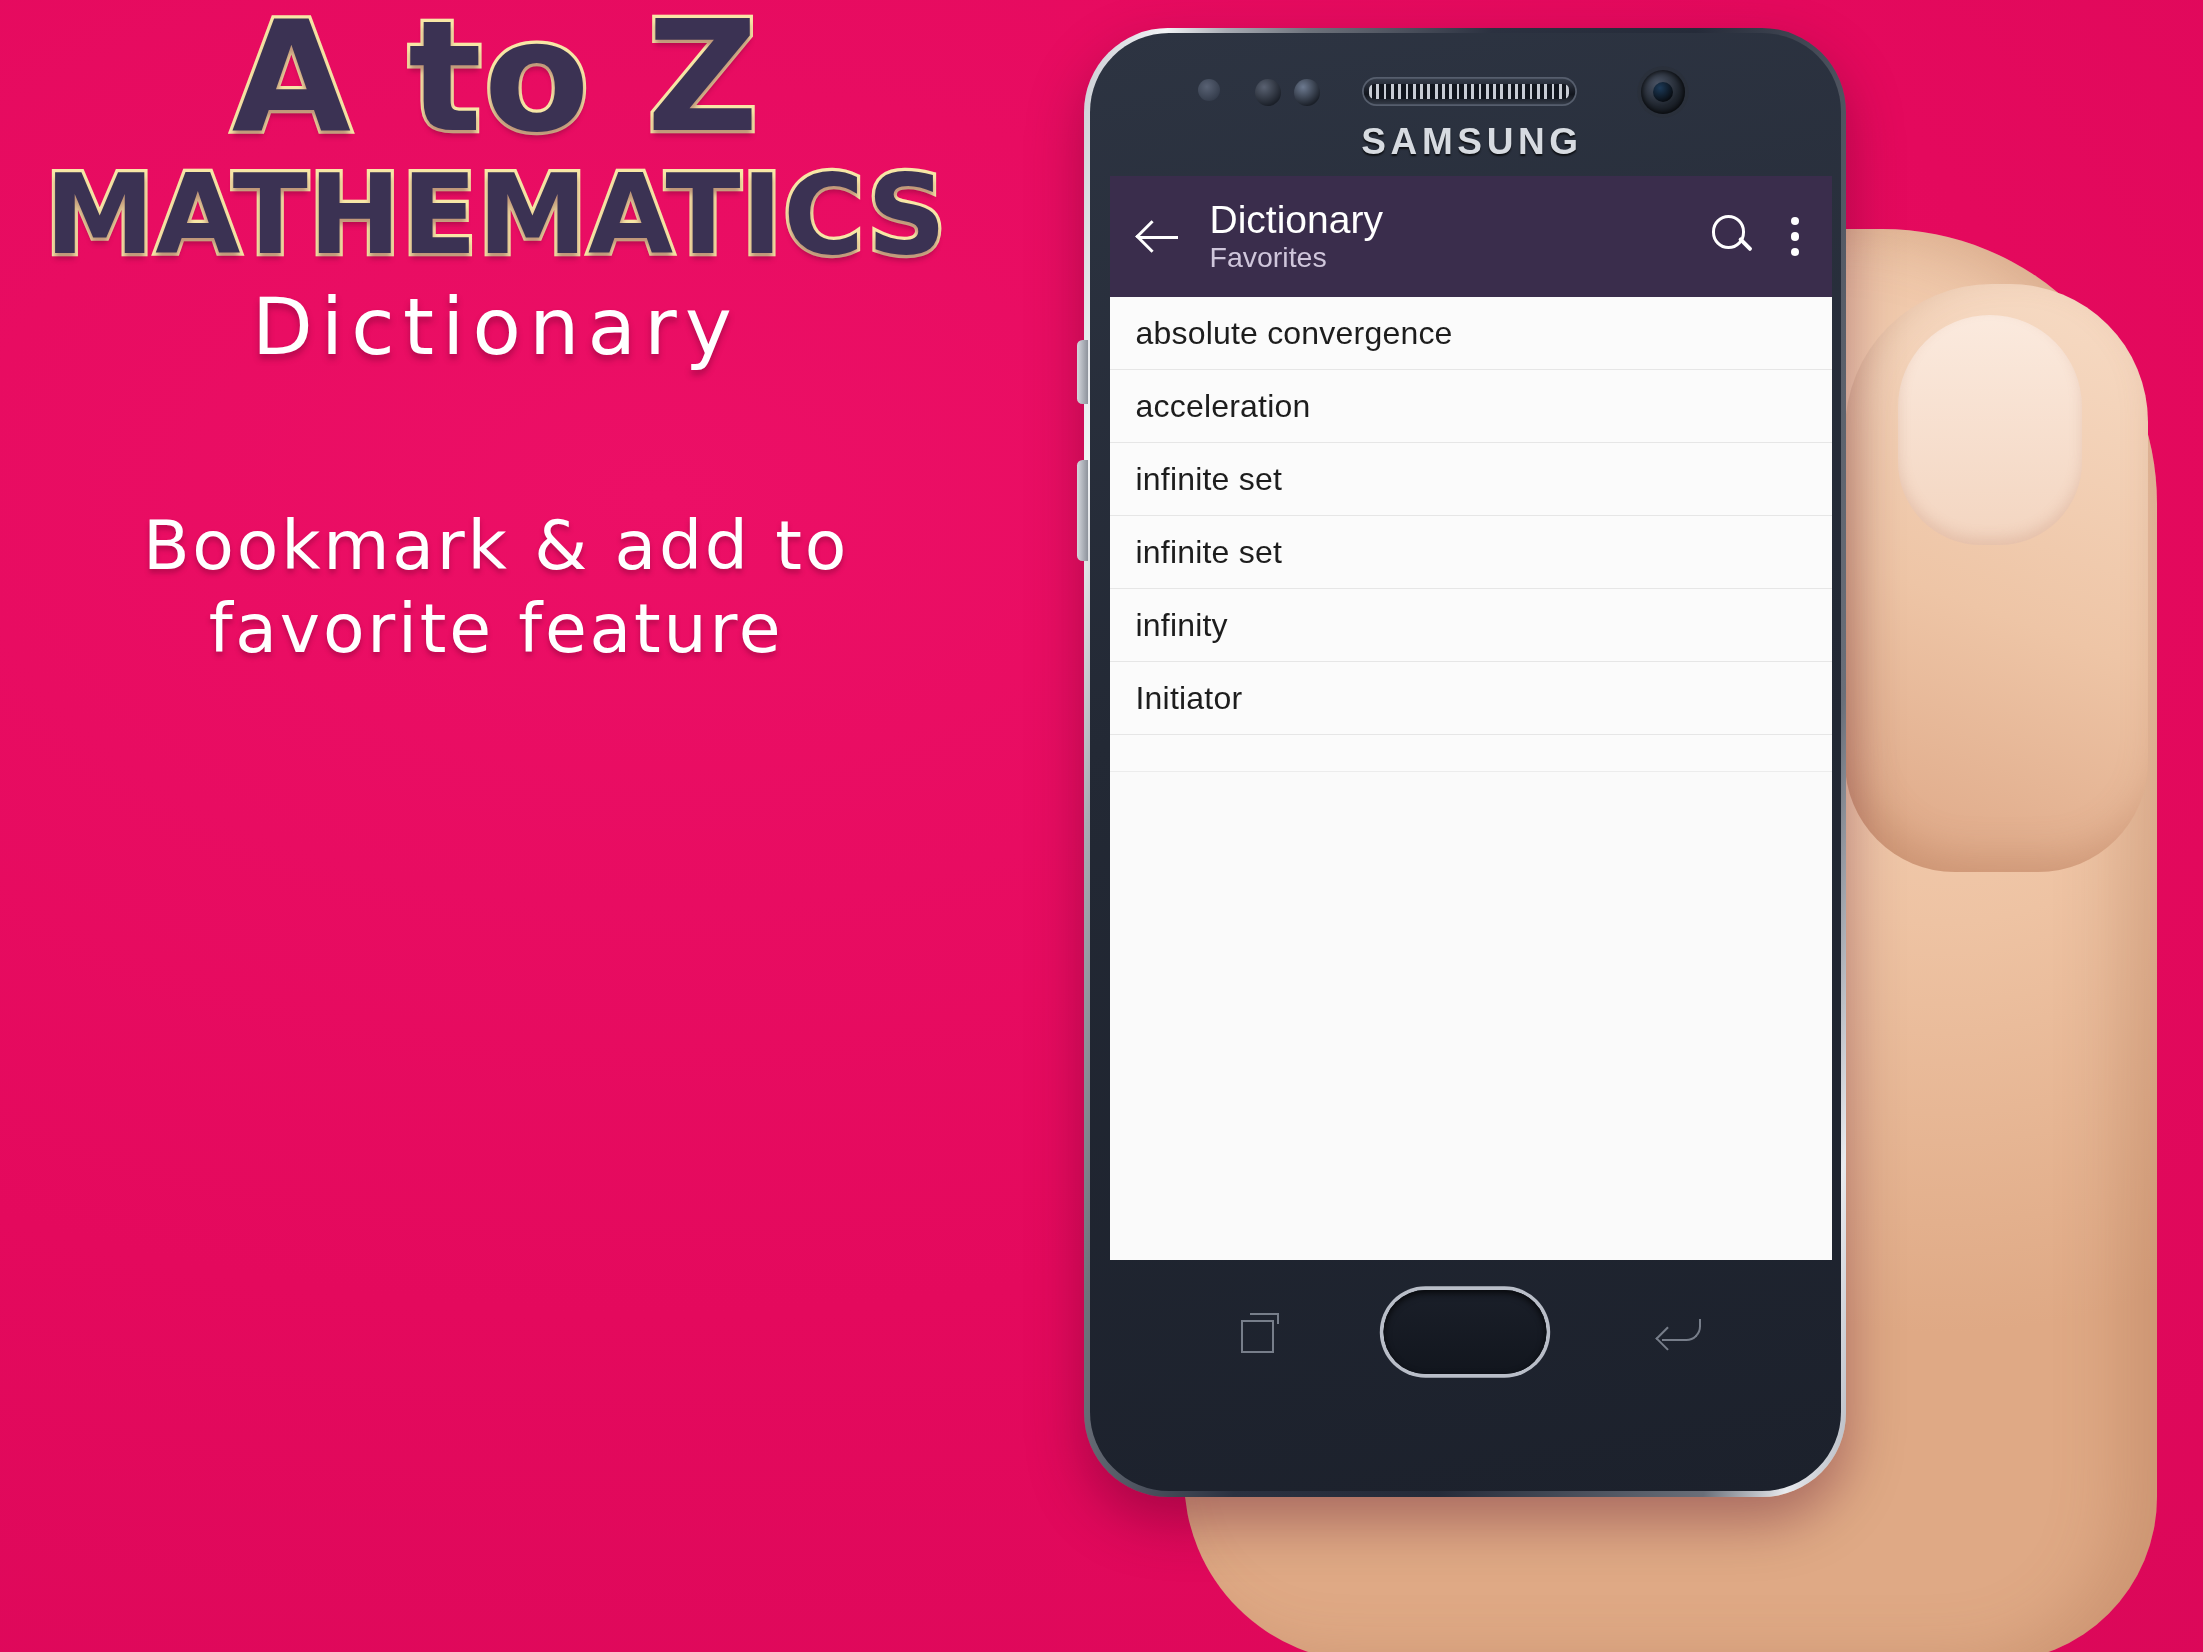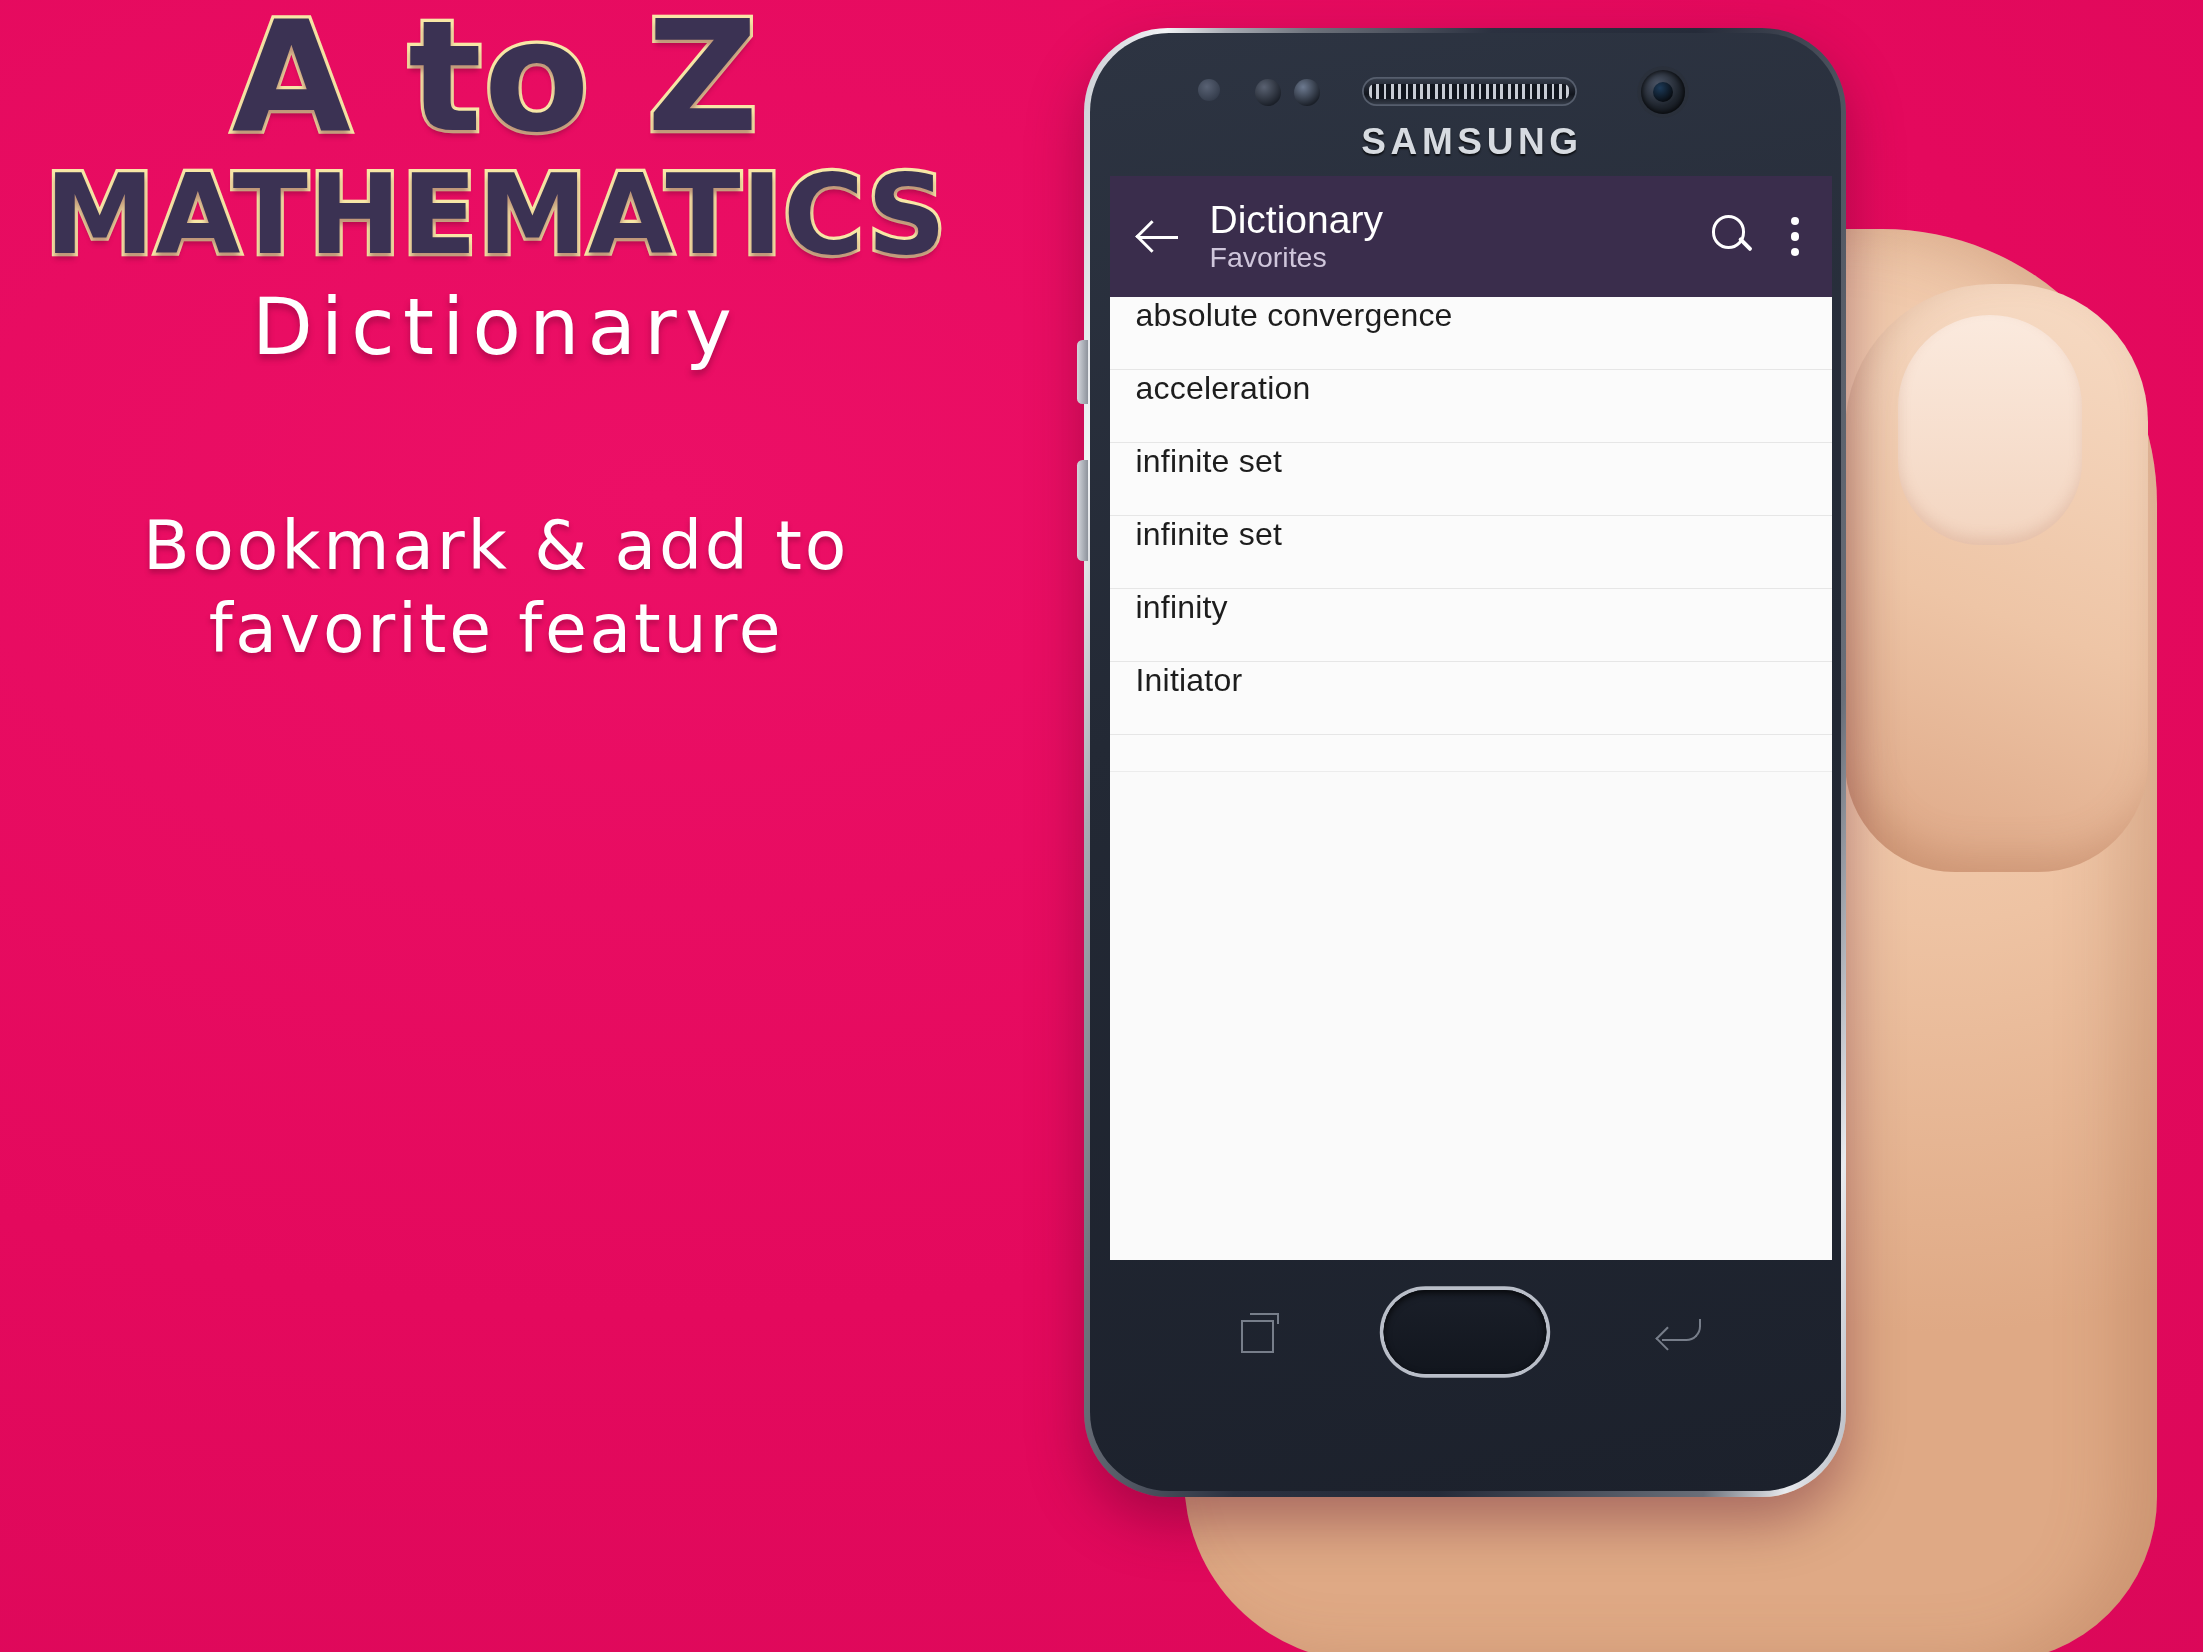--- a/index.html
+++ b/index.html
@@ -400,21 +400,21 @@
   }
 
   
   .word-list {
     background: #fafafa;
     height: calc(100% - 169px);
   }
   .word-row {
     height: 73px;
     display: flex;
-    align-items: flex-start;
+    align-items: center;
     padding-left: 26px;
     border-bottom: 1.8px solid #e6e6e6;
     background: #fbfbfb;
   }
   .word-label {
     font-family: "Liberation Sans", sans-serif;
     font-size: 32px;
     color: #1d1d1d;
     letter-spacing: 0.2px;
   }

